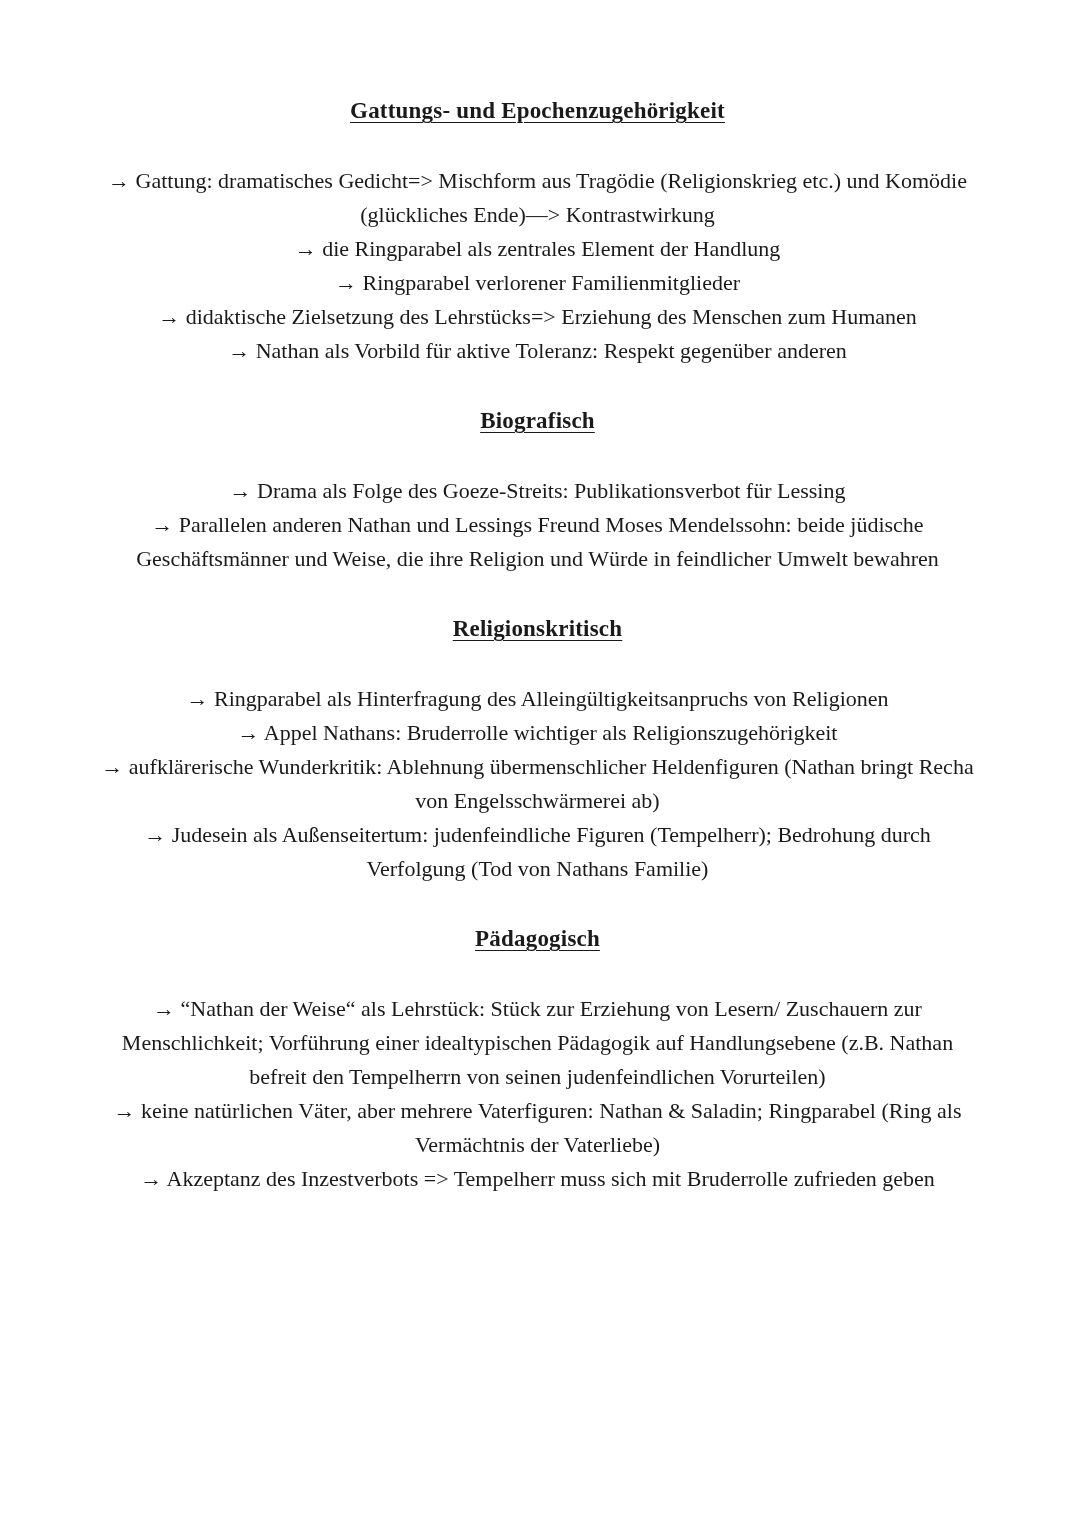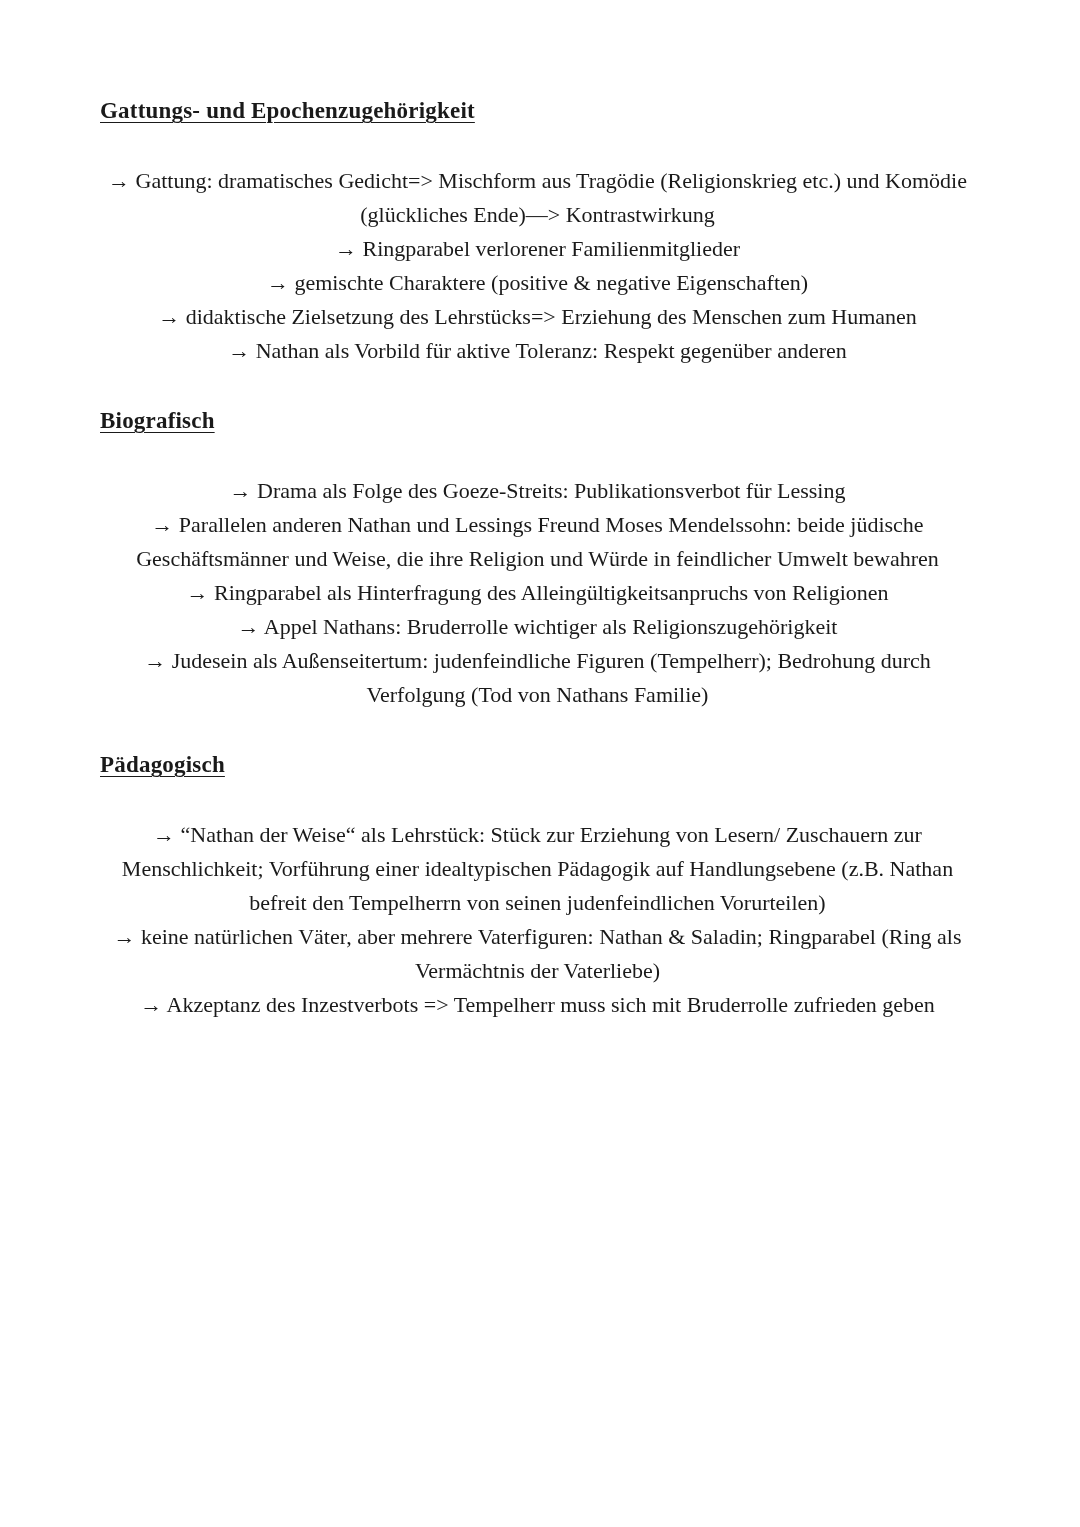--- a/index.html
+++ b/index.html
@@ -17,20 +17,21 @@
     line-height: 34px;
     color: #1a1a1a;
     overflow: hidden;
   }
   main[data-name="document-page"] {
     width: 100%;
   }
   h2.section-heading {
     font-size: 23px;
     font-weight: 600;
+    text-align: center;
     text-decoration: underline;
     text-underline-offset: 4px;
     text-decoration-thickness: 1.2px;
     margin: 36px 0 36px 0;
     line-height: 34px;
     letter-spacing: 0.2px;
   }
   section:first-child h2.section-heading {
     margin-top: 0;
   }
@@ -41,35 +42,37 @@
   }
 </style>
 </head>
 <body>
 
 <main data-name="document-page">
 
   <section data-name="section-gattung-epoche">
     <h2 class="section-heading" data-name="section-heading">Gattungs- und Epochenzugehörigkeit</h2>
     <p class="bullet-item" data-name="bullet-item">→ Gattung: dramatisches Gedicht=&gt; Mischform aus Tragödie (Religionskrieg etc.) und Komödie (glückliches Ende)—&gt; Kontrastwirkung</p>
+    <p class="bullet-item" data-name="bullet-item">→ die Ringparabel als zentrales Element der Handlung</p>
     <p class="bullet-item" data-name="bullet-item">→ Ringparabel verlorener Familienmitglieder</p>
-    <p class="bullet-item" data-name="bullet-item">→ gemischte Charaktere (positive &amp; negative Eigenschaften)</p>
     <p class="bullet-item" data-name="bullet-item">→ didaktische Zielsetzung des Lehrstücks=&gt; Erziehung des Menschen zum Humanen</p>
     <p class="bullet-item" data-name="bullet-item">→ Nathan als Vorbild für aktive Toleranz: Respekt gegenüber anderen</p>
   </section>
 
   <section data-name="section-biografisch">
     <h2 class="section-heading" data-name="section-heading">Biografisch</h2>
     <p class="bullet-item" data-name="bullet-item">→ Drama als Folge des Goeze-Streits: Publikationsverbot für Lessing</p>
     <p class="bullet-item" data-name="bullet-item">→ Parallelen anderen Nathan und Lessings Freund Moses Mendelssohn: beide jüdische Geschäftsmänner und Weise, die ihre Religion und Würde in feindlicher Umwelt bewahren</p>
   </section>
 
   <section data-name="section-religionskritisch">
+    <h2 class="section-heading" data-name="section-heading">Religionskritisch</h2>
     <p class="bullet-item" data-name="bullet-item">→ Ringparabel als Hinterfragung des Alleingültigkeitsanpruchs von Religionen</p>
     <p class="bullet-item" data-name="bullet-item">→ Appel Nathans: Bruderrolle wichtiger als Religionszugehörigkeit</p>
+    <p class="bullet-item" data-name="bullet-item">→ aufklärerische Wunderkritik: Ablehnung übermenschlicher Heldenfiguren (Nathan bringt Recha von Engelsschwärmerei ab)</p>
     <p class="bullet-item" data-name="bullet-item">→ Judesein als Außenseitertum: judenfeindliche Figuren (Tempelherr); Bedrohung durch Verfolgung (Tod von Nathans Familie)</p>
   </section>
 
   <section data-name="section-paedagogisch">
     <h2 class="section-heading" data-name="section-heading">Pädagogisch</h2>
     <p class="bullet-item" data-name="bullet-item">→ “Nathan der Weise“ als Lehrstück: Stück zur Erziehung von Lesern/ Zuschauern zur Menschlichkeit; Vorführung einer idealtypischen Pädagogik auf Handlungsebene (z.B. Nathan befreit den Tempelherrn von seinen judenfeindlichen Vorurteilen)</p>
     <p class="bullet-item" data-name="bullet-item">→ keine natürlichen Väter, aber mehrere Vaterfiguren: Nathan &amp; Saladin; Ringparabel (Ring als Vermächtnis der Vaterliebe)</p>
     <p class="bullet-item" data-name="bullet-item">→ Akzeptanz des Inzestverbots =&gt; Tempelherr muss sich mit Bruderrolle zufrieden geben</p>
   </section>
 

